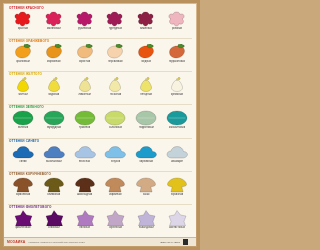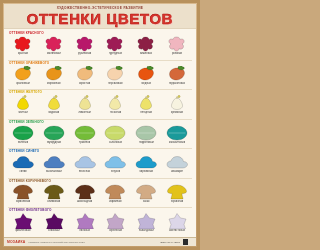--- a/index.html
+++ b/index.html
@@ -134,24 +134,20 @@
     flex:0 0 auto;
   }
 </style>
 </head>
 <body>
 
 <div id="poster">
   <div class="frame-edge"></div>
   <div class="inner">
 
-    <div class="header">
-      <div class="eyebrow">ХУДОЖЕСТВЕННО-ЭСТЕТИЧЕСКОЕ РАЗВИТИЕ</div>
-      <div class="title">ОТТЕНКИ ЦВЕТОВ</div>
-    </div>
 
     <div class="sheet">
         <div class="row">
           <div class="row-title" style="color: rgb(204, 34, 41);">ОТТЕНКИ КРАСНОГО</div>
           <div class="swatches">
             <div class="cell">
               <div class="shape-wrap">
                 <svg xmlns="http://www.w3.org/2000/svg" width="22" height="16" viewBox="0 0 44 32">
                   <path fill="#e8191d" stroke="rgba(0,0,0,.28)" stroke-width="1.1" d="M22 2c4 0 6 3 6 5 3-2 7-1 8 2s-1 6-4 7c3 2 4 5 2 8s-6 3-8 1c0 3-2 5-5 5s-5-2-5-5c-2 2-6 2-8-1s-1-6 2-8c-3-1-5-4-4-7s5-4 8-2c0-2 2-5 6-5z"></path>
                 </svg>

